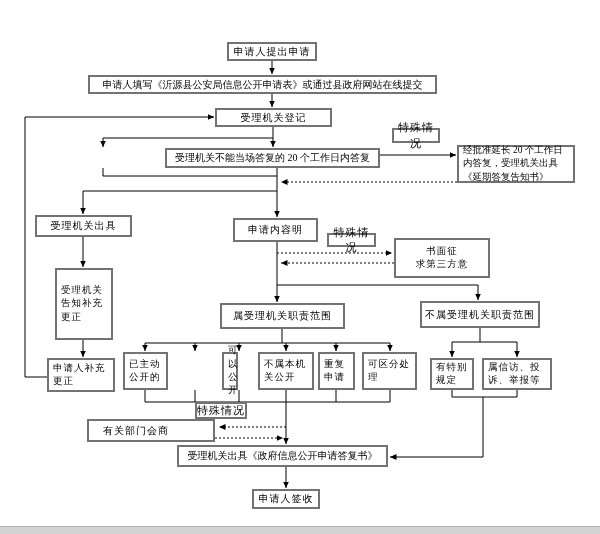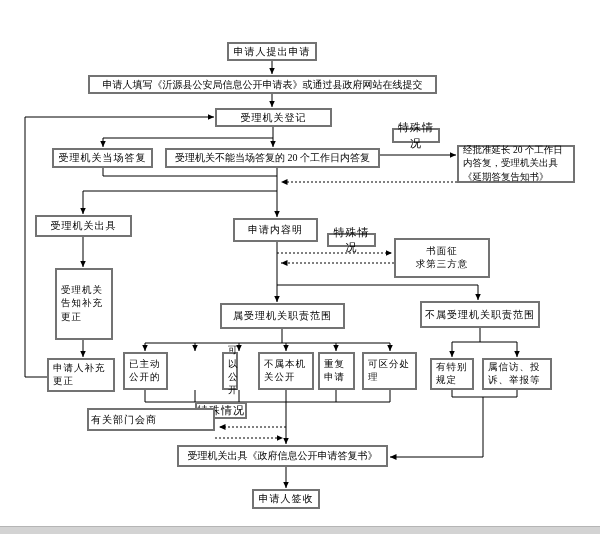--- a/index.html
+++ b/index.html
@@ -96,21 +96,20 @@
       <path d="M215,438 H283" marker-end="url(#ah)"></path>
     </g>
   </svg>
 
   <div class="node" style="left:227px;top:42px;width:90px;height:19px;">申请人提出申请</div>
 
   <div class="node" style="left:215px;top:108px;width:117px;height:19px;">受理机关登记</div>
 
   <div class="node" style="left:88px;top:75px;width:349px;height:19px;letter-spacing:0;">申请人填写《沂源县公安局信息公开申请表》或通过县政府网站在线提交</div>
 
-  <div class="node" style="left:52px;top:148px;width:101px;height:20px;">受理机关当场答复</div>
 
   <div class="node" style="left:165px;top:148px;width:215px;height:20px;letter-spacing:0;">受理机关不能当场答复的 20 个工作日内答复</div>
 
   <div class="node tiny" style="left:392px;top:128px;width:48px;height:15px;">特殊情况</div>
 
   <div class="node small left" style="left:457px;top:145px;width:118px;height:38px;letter-spacing:0;">经批准延长 20 个工作日
 内答复，受理机关出具
 《延期答复告知书》</div>
 
   <div class="node" style="left:35px;top:215px;width:97px;height:22px;">受理机关出具</div>
@@ -144,20 +143,20 @@
   <div class="node small left" style="left:362px;top:352px;width:55px;height:38px;">可区分处
 理</div>
 
   <div class="node small left" style="left:430px;top:358px;width:44px;height:32px;">有特别
 规定</div>
   <div class="node small left" style="left:482px;top:358px;width:70px;height:32px;">属信访、投
 诉、举报等</div>
 
   <div class="node tiny" style="left:195px;top:402px;width:52px;height:17px;">特殊情况</div>
 
-  <div class="node left" style="left:87px;top:408px;width:128px;height:23px;padding-left:2px;">有关部门会商</div>
+  <div class="node left" style="left:87px;top:419px;width:128px;height:23px;padding-left:14px;">有关部门会商</div>
 
   <div class="node" style="left:177px;top:445px;width:211px;height:22px;letter-spacing:0;">受理机关出具《政府信息公开申请答复书》</div>
 
   <div class="node" style="left:252px;top:489px;width:68px;height:20px;">申请人签收</div>
 
   <div id="bottombar"></div>
 </div>
 
 </body></html>

